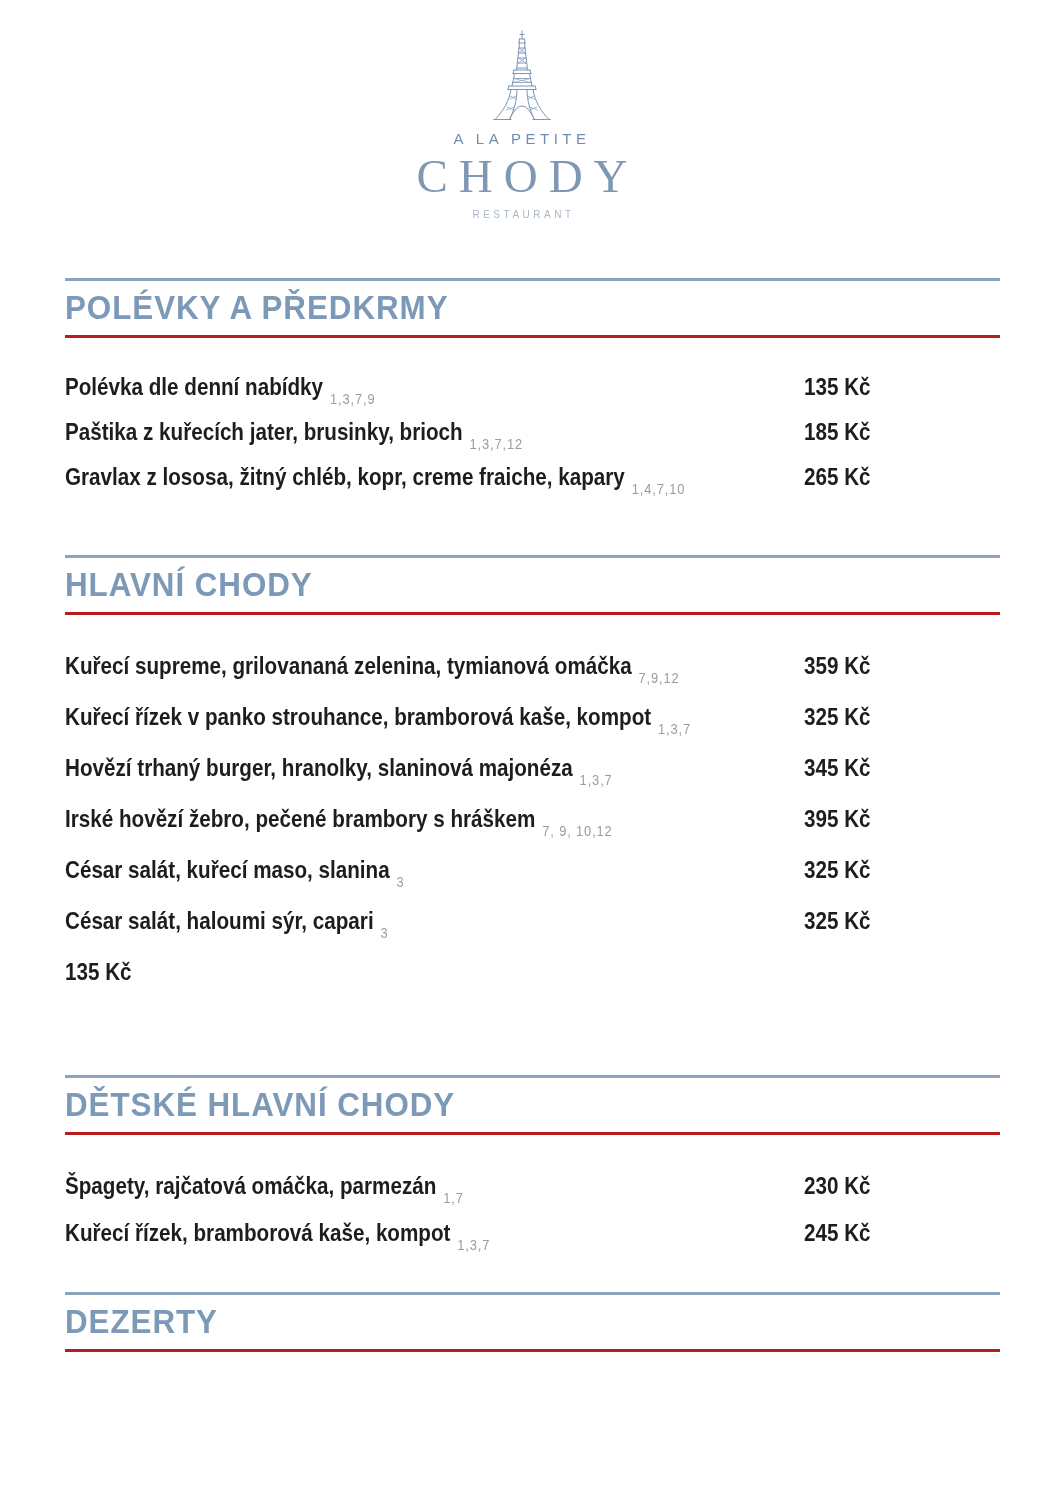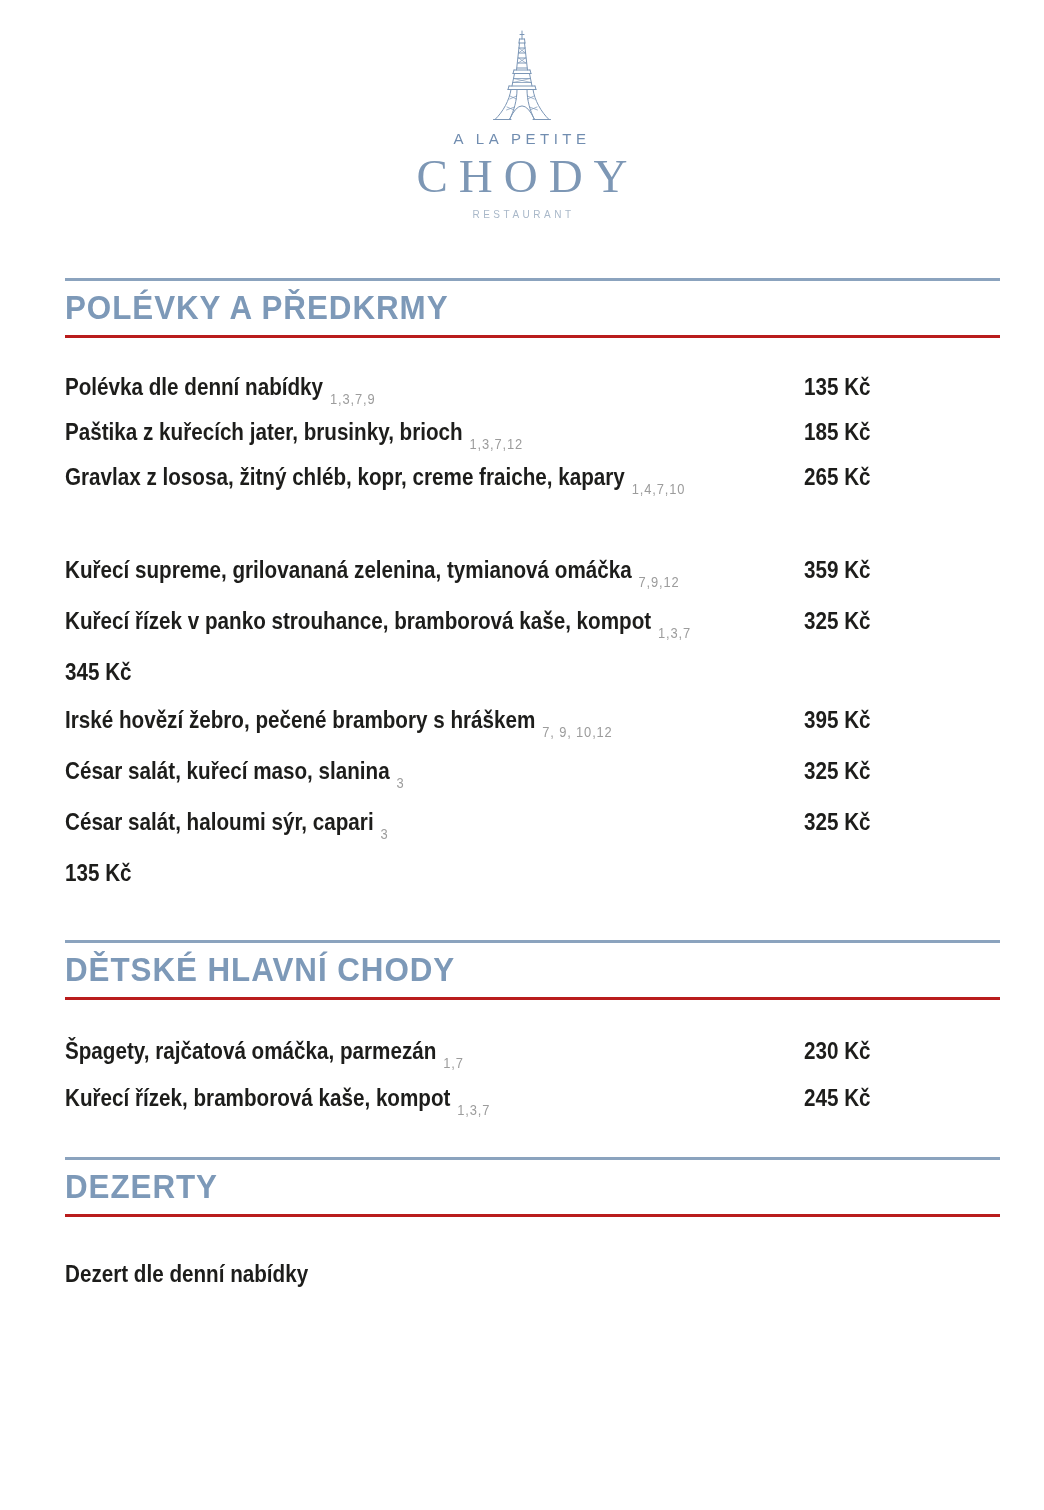--- a/index.html
+++ b/index.html
@@ -31,21 +31,21 @@
   .brand-sub {
     margin-top:5px;
     font-size:10px; letter-spacing:3.5px;
     color:#a9b8c9; line-height:12px;
     padding-left:3px;
   }
   
   .content { padding:0 44px 0 65px; }
   .section-1 { margin-top:57px; }
   .section-2 { margin-top:60px; }
-  .section-3 { margin-top:52px; }
+  .section-3 { margin-top:88px; }
   .section-4 { margin-top:41px; }
   .sec-head {
     border-top:3px solid #8ba3be;
     border-bottom:3px solid #b91c1c;
     padding:7px 0 7px;
     color:#7d99b8;
     font-size:33px; font-weight:bold;
     line-height:40px;
     letter-spacing:1px;
   }
@@ -142,30 +142,34 @@
           <div class="price"><span class="cond">185 Kč</span></div>
         </div>
         <div class="row">
           <div class="item-name"><span class="nm-wrap"><span class="nm">Gravlax z lososa, žitný chléb, kopr, creme fraiche, kapary</span><span class="alg">1,4,7,10</span></span></div>
           <div class="price"><span class="cond">265 Kč</span></div>
         </div>
       </div>
     </section>
 
     <section class="section-2">
+      <h2 class="sec-head">
+        <span class="cond-h">HLAVNÍ CHODY</span>
+      </h2>
       <div class="rows">
         <div class="row">
           <div class="item-name"><span class="nm-wrap"><span class="nm">Kuřecí supreme, grilovananá zelenina, tymianová omáčka</span><span class="alg">7,9,12</span></span></div>
           <div class="price"><span class="cond">359 Kč</span></div>
         </div>
         <div class="row">
           <div class="item-name"><span class="nm-wrap"><span class="nm">Kuřecí řízek v panko strouhance, bramborová kaše, kompot</span><span class="alg">1,3,7</span></span></div>
           <div class="price"><span class="cond">325 Kč</span></div>
         </div>
         <div class="row">
+          <div class="item-name"><span class="nm-wrap"><span class="nm">Hovězí trhaný burger, hranolky, slaninová majonéza</span><span class="alg">1,3,7</span></span></div>
           <div class="price"><span class="cond">345 Kč</span></div>
         </div>
         <div class="row">
           <div class="item-name"><span class="nm-wrap"><span class="nm">Irské hovězí žebro, pečené brambory s hráškem</span><span class="alg">7, 9, 10,12</span></span></div>
           <div class="price"><span class="cond">395 Kč</span></div>
         </div>
         <div class="row">
           <div class="item-name"><span class="nm-wrap"><span class="nm">César salát, kuřecí maso, slanina</span><span class="alg">3</span></span></div>
           <div class="price"><span class="cond">325 Kč</span></div>
         </div>

